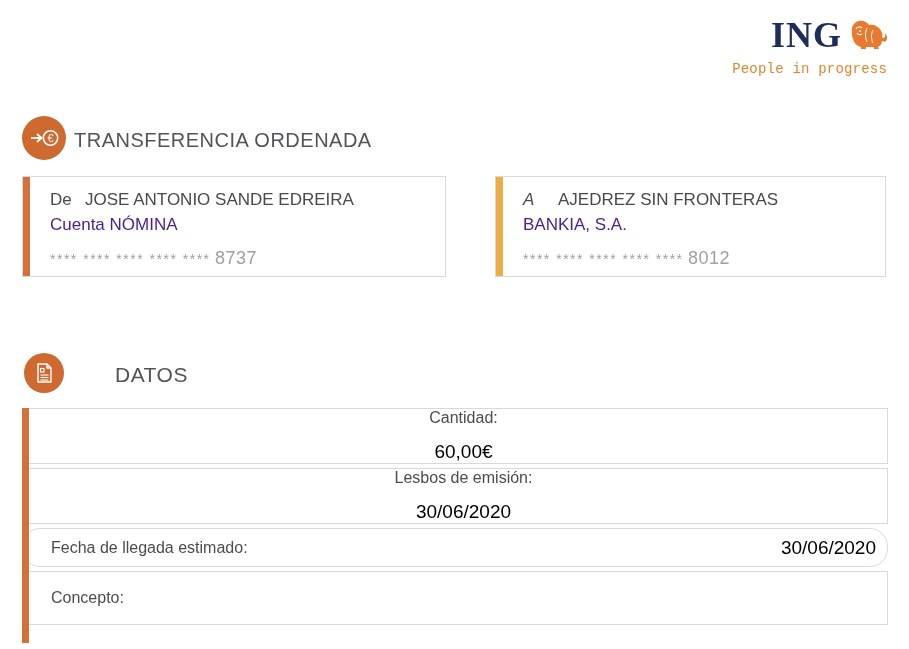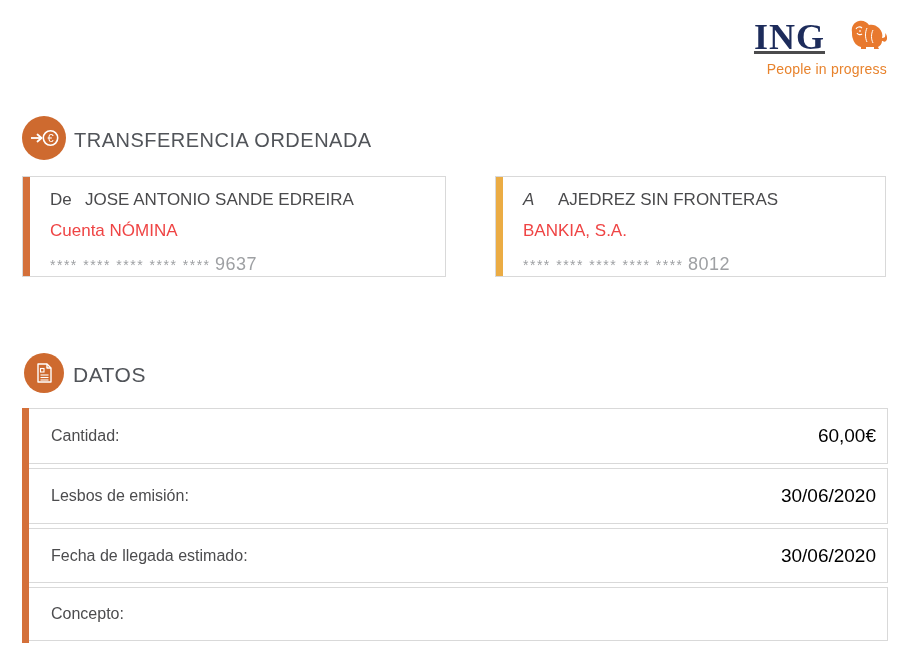--- a/index.html
+++ b/index.html
@@ -1,53 +1,53 @@
 <!DOCTYPE html>
 <html><head>
 <meta charset="utf-8">
 <style>
   * { margin:0; padding:0; box-sizing:border-box; }
   html,body { width:909px; height:649px; background:#ffffff; overflow:hidden; }
   body { font-family:"Liberation Sans", sans-serif; position:relative; color:#4b4b4d; }
 
   
   .logo-block { position:absolute; top:18px; right:22px; text-align:right; }
-  .logo-row { display:flex; align-items:center; justify-content:flex-end; gap:24px;text-decoration:underline; }
+  .logo-row { display:flex; align-items:flex-start; justify-content:flex-end; gap:7px; }
   .logo-text { font-family:"Liberation Serif", serif; font-weight:bold; font-size:36px; line-height:34px; color:#1d2c5b; letter-spacing:1px; }
-  .tagline { font-size:14px; color:#e8832d; margin-top:5px; letter-spacing:0.2px; }
+  .tagline { font-size:14px; color:#e8832d; margin-top:5px; letter-spacing:0.2px;font-family:Liberation Mono, monospace; }
 
   
   .sec-header { position:absolute; display:flex; align-items:center; }
   .sec-header .sec-title { color:#515459; letter-spacing:0.5px; }
   #transfer-header { left:22px; top:116px; }
   #transfer-header .sec-title { margin-left:8px; font-size:20px; }
-  #datos-header { left:24px; top:353px; }
+  #datos-header { left:24px; top:353px;gap:42px; }
   #datos-header .sec-title { margin-left:9px; font-size:21px; }
 
   
   .card { position:absolute; top:176px; height:101px; border:1px solid #d9d9d9; background:#fff; padding:13px 10px 0 27px; }
   .card::before { content:""; position:absolute; left:0; top:0; bottom:0; width:7px; }
   #from-card { left:22px; width:424px; }
   #from-card::before { background:#d4703a; }
   #to-card { left:495px; width:391px; }
   #to-card::before { background:#ebac44; }
   .card-line1 { font-size:17px; color:#4a4a4c; display:flex; }
   .card-label { display:inline-block; min-width:35px; }
   .card-label.italic { font-style:italic; }
-  .card-line2 { font-size:17px; color:#ef4444; margin-top:11px; }
+  .card-line2 { font-size:17px; color:#4c1d95; margin-top:5px; }
   .card-line3 { margin-top:13px; color:#9ea0a3; }
   .card-line3 .stars { font-size:14px; letter-spacing:1.5px; }
   .card-line3 .digits { font-size:18px; letter-spacing:0.5px; }
 
   
   .datos-table { position:absolute; left:22px; top:408px; width:866px; height:235px; }
   .datos-bar { position:absolute; left:0; top:0; width:7px; height:235px; background:#d4703a; z-index:2; }
   .datos-row { border:1px solid #d9d9d9; margin-bottom:4px; display:flex; align-items:center; justify-content:space-between; padding:0 11px 0 28px; background:#fff; }
-  .row-h56 { height:56px; }
-  .row-h57 { height:55px; }
+  .row-h56 { height:56px;flex-direction:column; }
+  .row-h57 { height:39px;border-radius:18px; }
   .row-h54 { height:54px; margin-bottom:0; }
   .row-label { font-size:16px; color:#4c4c4e; }
   .row-value { font-size:19px; color:#000000; text-align:right; max-width:452px; line-height:22px; }
 
   .icon-circle { flex:0 0 auto; }
 </style>
 </head>
 <body>
 
 <div class="logo-block">
@@ -81,21 +81,21 @@
 </div>
 
 <div class="card" id="from-card">
   <div class="card-line1">
     <span class="card-label">De</span>
     <span>JOSE ANTONIO SANDE EDREIRA</span>
   </div>
   <div class="card-line2">Cuenta NÓMINA</div>
   <div class="card-line3">
     <span class="stars">**** **** **** **** ****</span>
-    <span class="digits">9637</span>
+    <span class="digits">8737</span>
   </div>
 </div>
 
 <div class="card" id="to-card">
   <div class="card-line1">
     <span class="card-label italic">A</span>
     <span>AJEDREZ SIN FRONTERAS</span>
   </div>
   <div class="card-line2">BANKIA, S.A.</div>
   <div class="card-line3">

